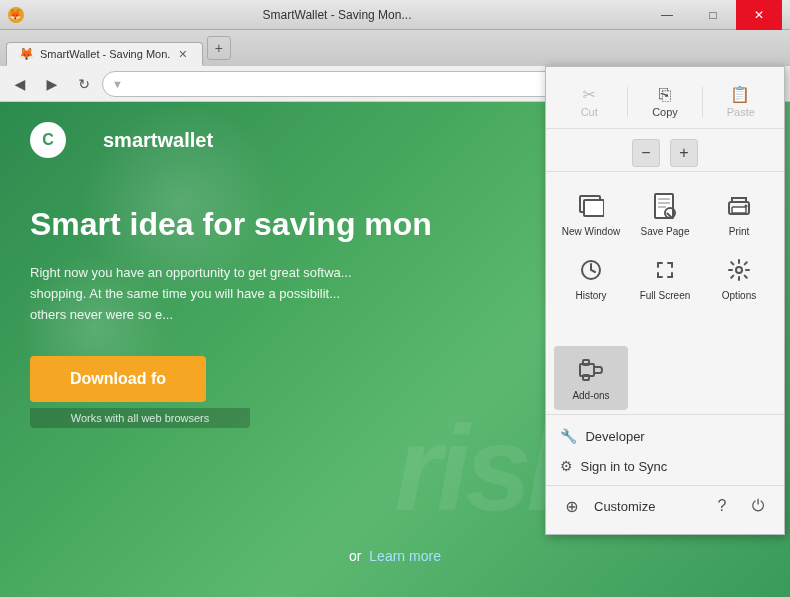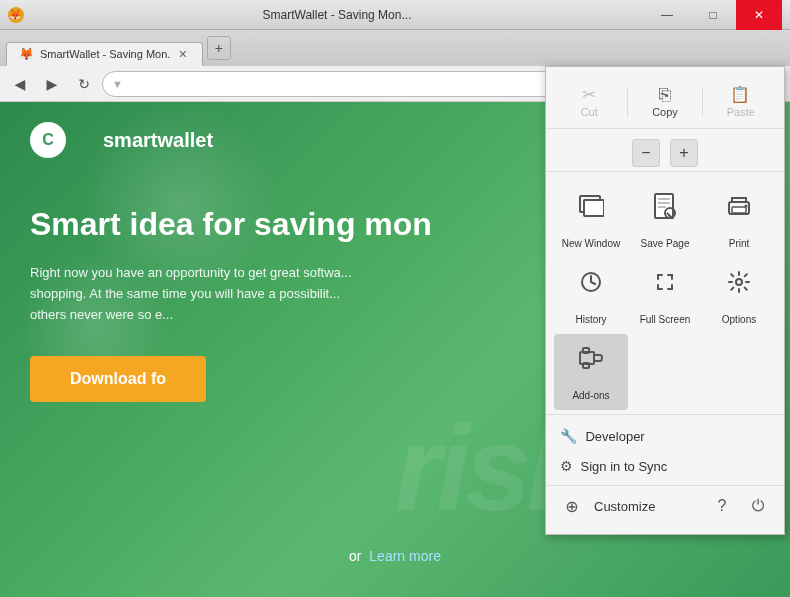--- a/index.html
+++ b/index.html
@@ -266,23 +266,23 @@
       gap: 0;
       padding: 4px 8px;
       border-bottom: 1px solid #ddd;
       margin-bottom: 6px;
     }
     .menu-item-btn {
       display: flex; flex-direction: column; align-items: center;
       padding: 8px 4px;
       cursor: pointer;
       border-radius: 4px;
-      gap: 16px;
-    }
-    .menu-item-btn.active { background: #d0d0d0; }
+      gap: 4px;
+    }
+    .menu-item-btn.active { background: #d0d0d0; margin-top: 36px; }
     .menu-item-icon {
       width: 32px; height: 32px;
       display: flex; align-items: center; justify-content: center;
       font-size: 20px; color: #555;
     }
     .menu-item-label {
       font-size: 10px; color: #333;
       text-align: center; line-height: 1.2;
     }
     .menu-text-item {
@@ -380,20 +380,21 @@
 
   <div class="hero-text">
     <h1 class="hero-headline">Smart idea for saving mon</h1>
     <p class="hero-body">
       Right now you have an opportunity to get great softwa...<br>
       shopping. At the same time you will have a possibilit...<br>
       others never were so e...
     </p>
     <div>
       <button class="download-btn">Download fo</button>
+      <span class="works-with">Works with all web browsers</span>
     </div>
   </div>
 
   <div class="learn-more-area">
     <span>or</span>
     &nbsp;<a href="#">Learn more</a>
   </div>
 
   <div class="watermark">riskaim</div>
 </div>

